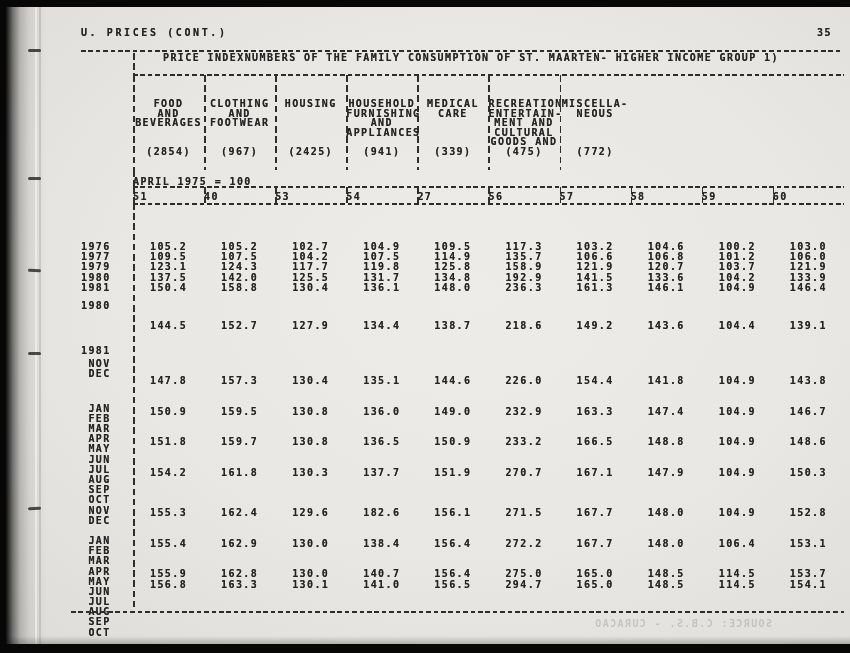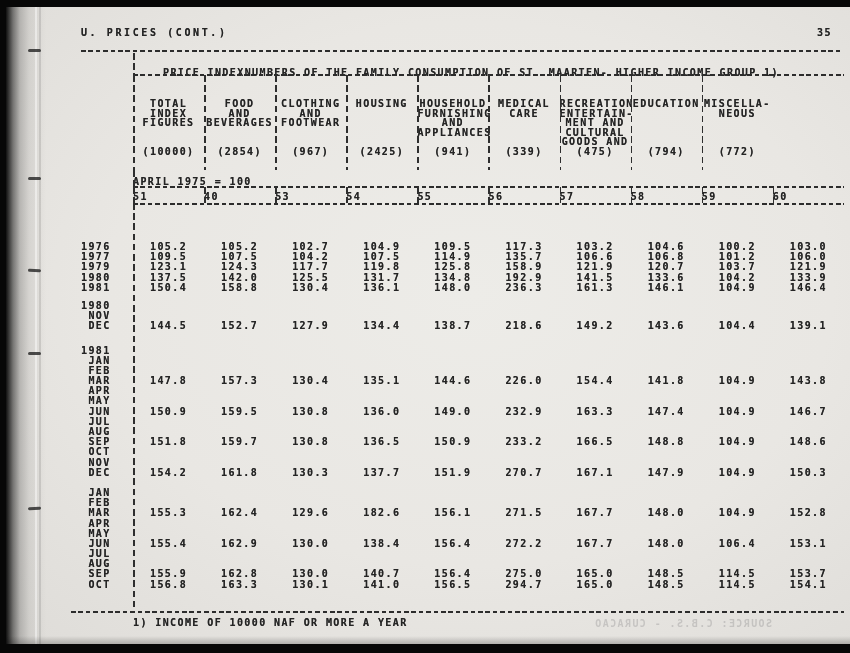--- a/index.html
+++ b/index.html
@@ -35,41 +35,41 @@
   #dash1{left:75px;top:43px;width:762px;}
   #dash2{left:127px;top:67px;width:711px;}
   #dash3{left:127px;top:179px;width:711px;}
   #dash4{left:127px;top:196px;width:711px;}
   #dash5{left:65px;top:604px;width:773px;}
 
   .vline{position:absolute;left:0;top:0;bottom:0;width:1.6px;
     background:repeating-linear-gradient(180deg,#2e2e2e 0 6.6px,rgba(0,0,0,0) 6.6px 10.2px);}
 
   .title-row{position:absolute;left:127px;top:46px;width:711px;height:21px;}
-  .title-row .ttl{position:absolute;left:30px;top:15px;}
+  .title-row .ttl{position:absolute;left:30px;top:0;}
 
   .header-grid{position:absolute;left:65px;top:68px;width:773px;height:95px;
     display:grid;grid-template-columns:62px repeat(10,71.1px);}
   .hcell{position:relative;padding-top:24px;text-align:center;}
   .hline{height:9.6px;line-height:9.6px;white-space:nowrap;overflow:visible;}
 
   .april-row{position:absolute;left:127px;top:163px;width:711px;height:16px;text-align:left;}
   .april-row .apr{display:inline-block;padding-top:3px;}
 
   .colnum-grid{position:absolute;left:65px;top:180px;width:773px;height:16px;
     display:grid;grid-template-columns:62px repeat(10,71.1px);}
   .ncell{position:relative;text-align:left;padding-top:5px;}
 
   .data-pipe{position:absolute;left:127px;top:196px;height:409px;width:1.6px;
     background:repeating-linear-gradient(180deg,#2e2e2e 0 6.6px,rgba(0,0,0,0) 6.6px 10.2px);}
 
   .data-area{position:absolute;left:65px;top:197px;width:773px;padding-top:38px;}
   .drow{display:grid;grid-template-columns:62px repeat(10,71.1px);height:10.2px;line-height:10.2px;}
   .lab{padding-left:10px;white-space:pre;}
-  .m .lab{padding-left:17.4px;}
+  .m .lab{padding-left:17.4px;margin-top:48px;}
   .val{text-align:center;white-space:nowrap;}
 
   .footnote{position:absolute;left:127px;top:611px;}
   .ghost{position:absolute;left:566px;top:612px;width:200px;transform:scaleX(-1);
     color:rgba(75,75,80,.20);text-shadow:none;}
 </style>
 </head>
 <body>
 
 <div class="paper">
@@ -83,29 +83,20 @@
     <div class="vline"></div>
     <span class="mono ttl">PRICE INDEXNUMBERS OF THE FAMILY CONSUMPTION OF ST. MAARTEN- HIGHER INCOME GROUP 1)</span>
   </div>
 
   <div class="hdash" id="dash2"></div>
 
   <div class="header-grid mono" id="hgrid">
       <div class="hcell"></div>
       <div class="hcell">
         <div class="vline"></div>
-        <div class="hline">TOTAL</div>
-        <div class="hline">INDEX</div>
-        <div class="hline">FIGURES</div>
-        <div class="hline">&nbsp;</div>
-        <div class="hline">&nbsp;</div>
-        <div class="hline">(10000)</div>
-      </div>
-      <div class="hcell">
-        <div class="vline"></div>
         <div class="hline">FOOD</div>
         <div class="hline">AND</div>
         <div class="hline">BEVERAGES</div>
         <div class="hline">&nbsp;</div>
         <div class="hline">&nbsp;</div>
         <div class="hline">(2854)</div>
       </div>
       <div class="hcell">
         <div class="vline"></div>
         <div class="hline">CLOTHING</div>
@@ -143,29 +134,20 @@
         <div class="hline">(339)</div>
       </div>
       <div class="hcell">
         <div class="vline"></div>
         <div class="hline">RECREATION</div>
         <div class="hline">ENTERTAIN-</div>
         <div class="hline">MENT AND</div>
         <div class="hline">CULTURAL</div>
         <div class="hline">GOODS AND</div>
         <div class="hline">(475)</div>
-      </div>
-      <div class="hcell">
-        <div class="vline"></div>
-        <div class="hline">EDUCATION</div>
-        <div class="hline">&nbsp;</div>
-        <div class="hline">&nbsp;</div>
-        <div class="hline">&nbsp;</div>
-        <div class="hline">&nbsp;</div>
-        <div class="hline">(794)</div>
       </div>
       <div class="hcell">
         <div class="vline"></div>
         <div class="hline">MISCELLA-</div>
         <div class="hline">NEOUS</div>
         <div class="hline">&nbsp;</div>
         <div class="hline">&nbsp;</div>
         <div class="hline">&nbsp;</div>
         <div class="hline">(772)</div>
       </div>
@@ -176,21 +158,21 @@
     <span class="mono apr">APRIL 1975 = 100</span>
   </div>
 
   <div class="hdash" id="dash3"></div>
   <div class="colnum-grid mono" id="ngrid">
       <div class="ncell"></div>
       <div class="ncell"><div class="vline"></div><span>51</span></div>
       <div class="ncell"><div class="vline"></div><span>40</span></div>
       <div class="ncell"><div class="vline"></div><span>53</span></div>
       <div class="ncell"><div class="vline"></div><span>54</span></div>
-      <div class="ncell"><div class="vline"></div><span>55</span></div>
+      <div class="ncell"><div class="vline"></div><span>27</span></div>
       <div class="ncell"><div class="vline"></div><span>56</span></div>
       <div class="ncell"><div class="vline"></div><span>57</span></div>
       <div class="ncell"><div class="vline"></div><span>58</span></div>
       <div class="ncell"><div class="vline"></div><span>59</span></div>
       <div class="ncell"><div class="vline"></div><span>60</span></div>
     </div>
   <div class="hdash" id="dash4"></div>
 
   <div class="data-pipe"></div>
   <div class="data-area mono" id="tbody">
@@ -581,21 +563,20 @@
           <span class="val">294.7</span>
           <span class="val">165.0</span>
           <span class="val">148.5</span>
           <span class="val">114.5</span>
           <span class="val">154.1</span>
         </div>
       </div>
     </div>
 
   <div class="hdash" id="dash5"></div>
-  <div class="mono footnote">1) INCOME OF 10000 NAF OR MORE A YEAR</div>
   <div class="mono ghost">SOURCE: C.B.S. - CURACAO</div>
 
   <div class="binding">
     <div class="spine-hilite"></div>
     <div class="spine-shade"></div>
     <div class="tick" style="top:42px"></div>
     <div class="tick" style="top:170px"></div>
     <div class="tick" style="top:262px;transform:rotate(2deg)"></div>
     <div class="tick" style="top:345px"></div>
     <div class="tick" style="top:500px;transform:rotate(-2deg)"></div>

